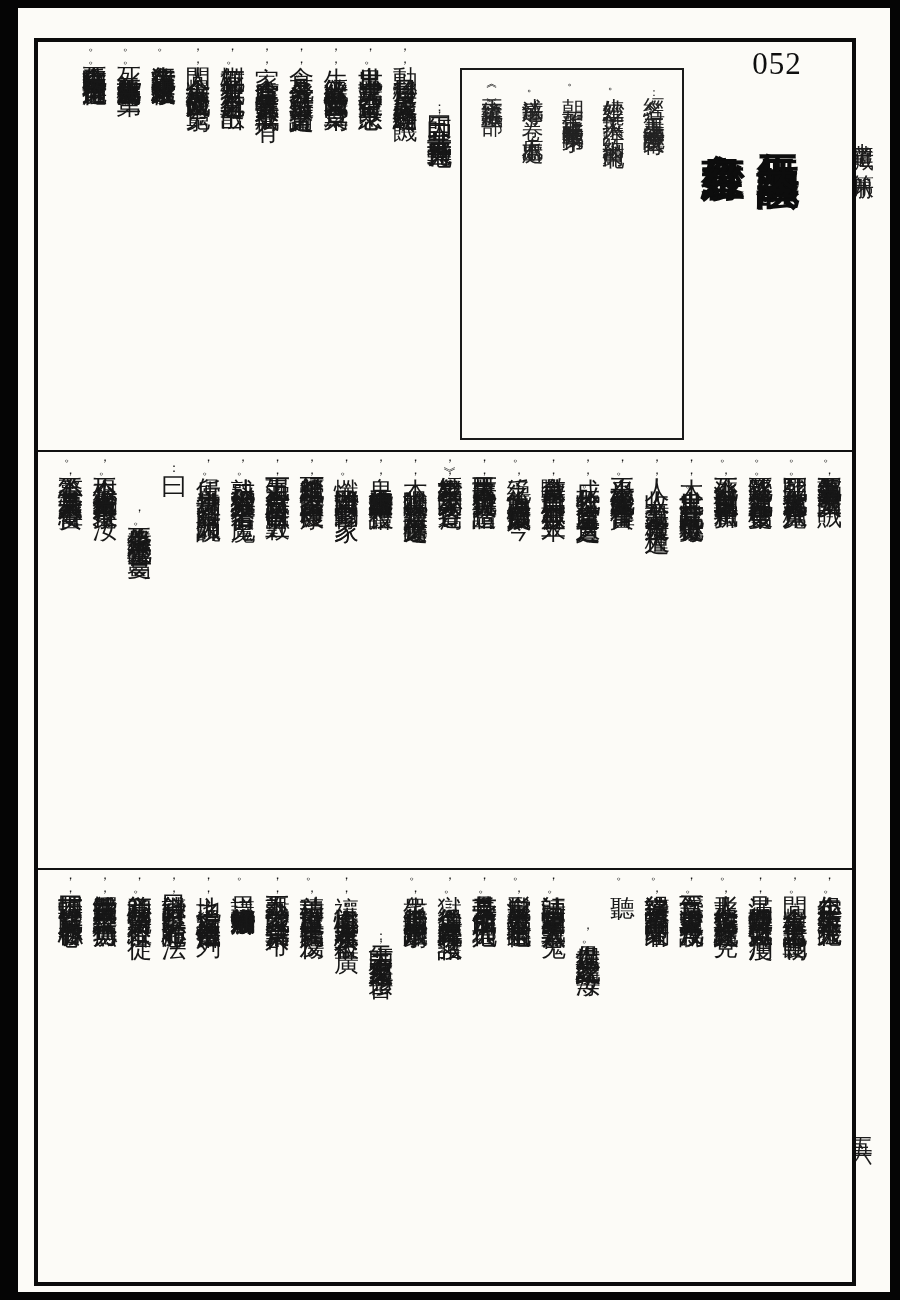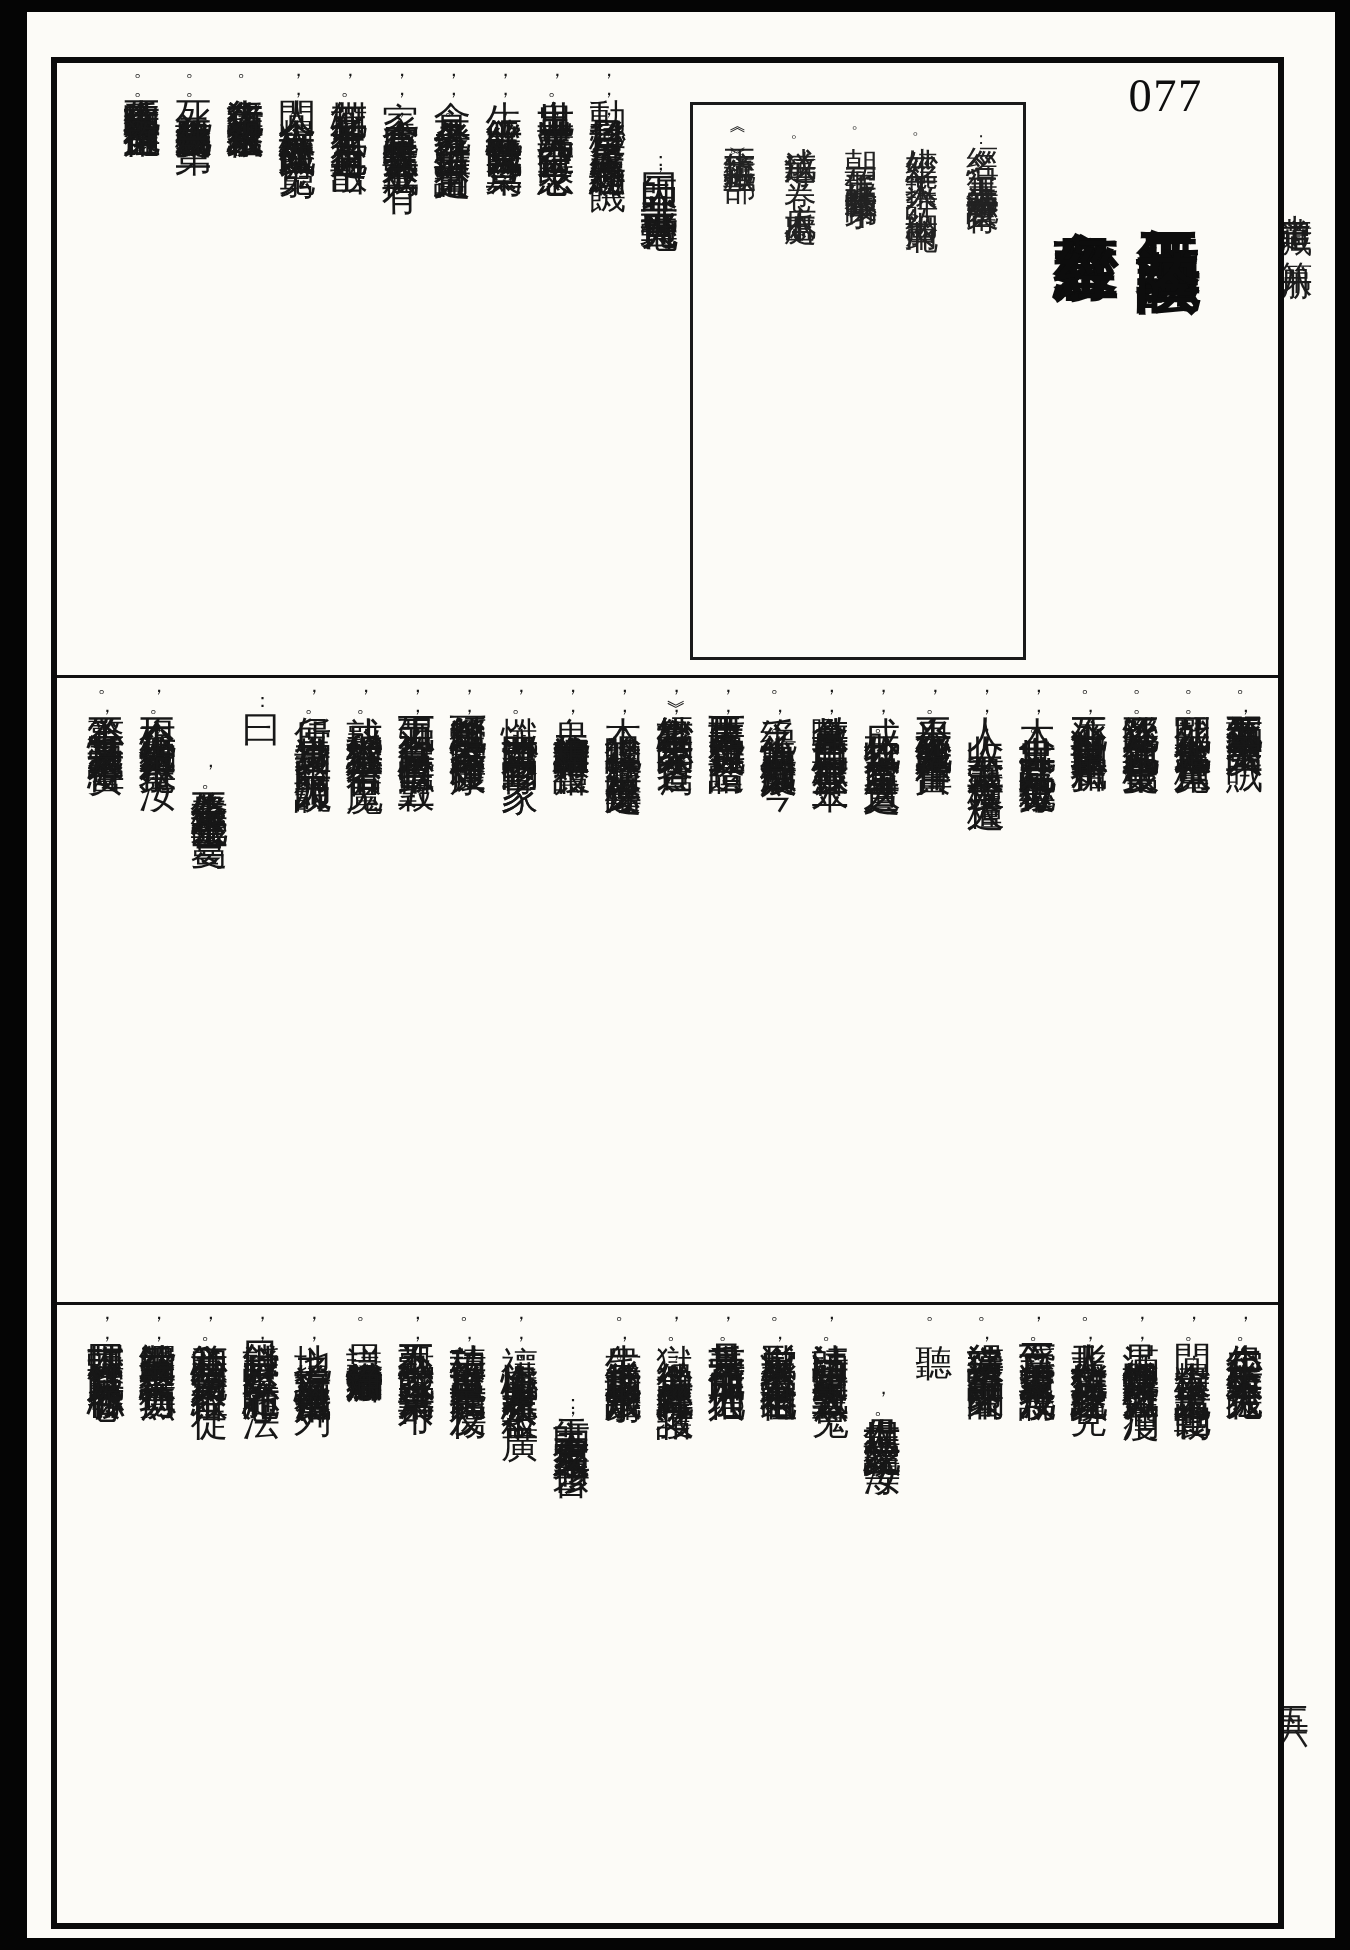--- a/index.html
+++ b/index.html
@@ -89,21 +89,21 @@
       <div class="jingming-box">
         <div class="box-cols vert" id="cols-box">
             <div class="tcol">經名<span class="pu">：</span>無上三天法師説蔭育衆</div>
             <div class="tcol">生妙經<span class="pu">。</span>撰人不詳<span class="pu">，</span>約出於南北</div>
             <div class="tcol">朝<span class="pu">。</span>假託正一天師張陵傳弟子</div>
             <div class="tcol">成法道等<span class="pu">。</span>一卷<span class="pu">。</span>底本出處<span class="pu">：</span></div>
             <div class="tcol"><span class="pu">《</span>正統道藏<span class="pu">》</span>正一部<span class="pu">。</span></div>
           </div>
       </div>
 
-      <div class="docnum">077</div>
+      <div class="docnum">052</div>
 
       <div class="title-cols vert">
         <div class="title-col">無上三天法師説蔭</div>
         <div class="title-col">育衆生妙經</div>
       </div>
     </div>
 
     <div class="band band-flow vert" id="band-middle">
         <div class="tcol">第五氣力薄弱死<span class="pu">。</span>第六國土不安<span class="pu">，</span>賊</div>
         <div class="tcol">戰鬥死<span class="pu">。</span>第七蟲虎食人死<span class="pu">。</span>第八覓糧</div>

